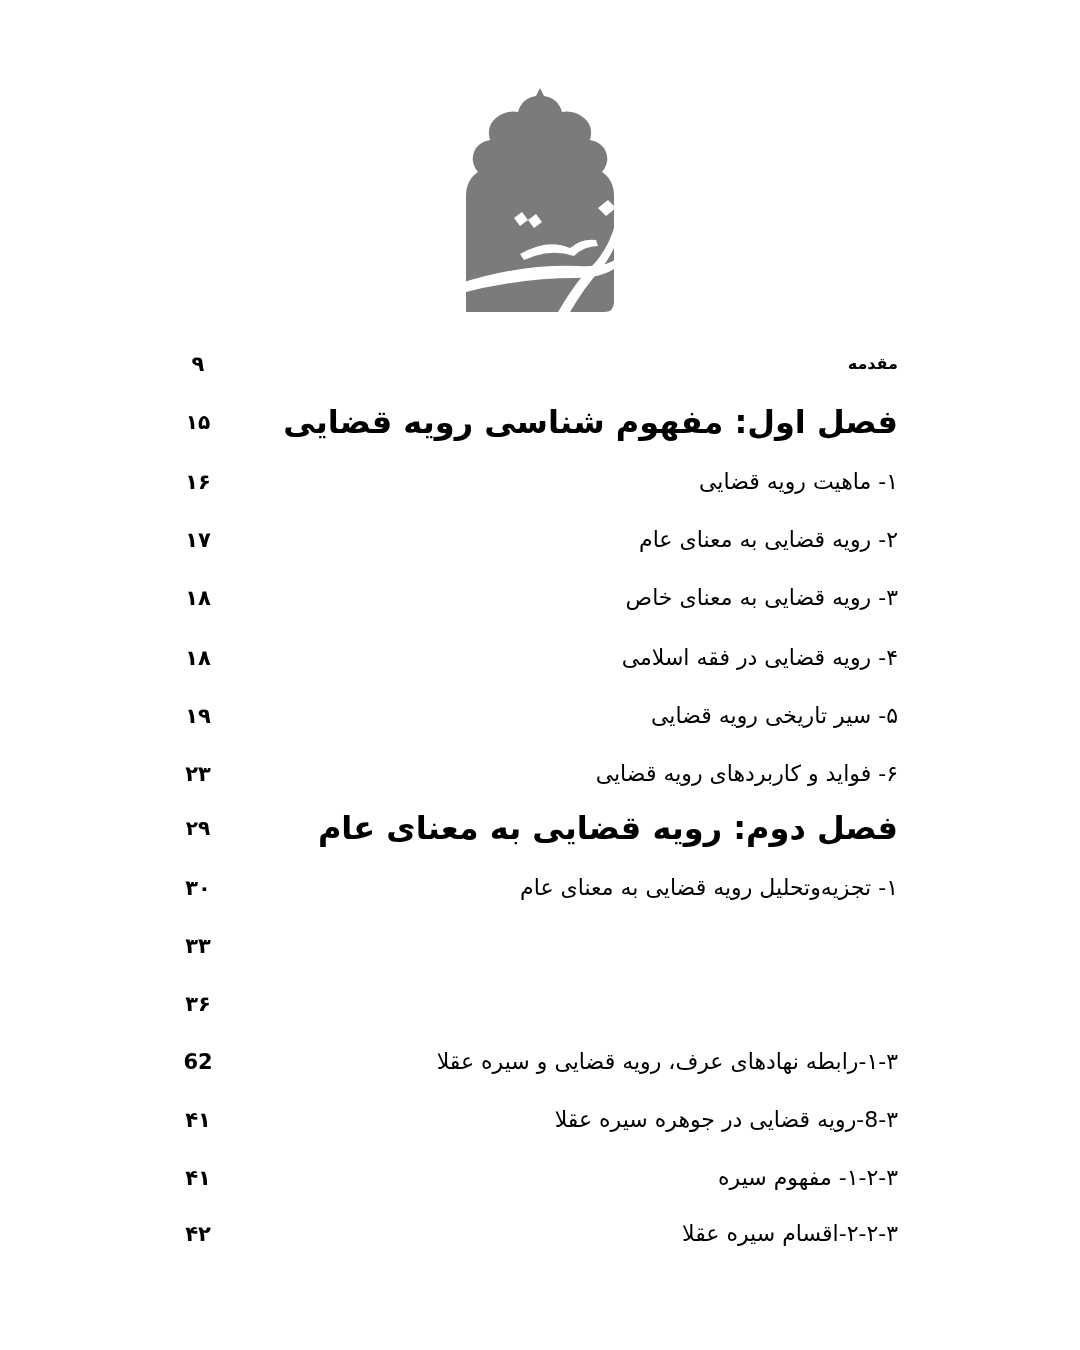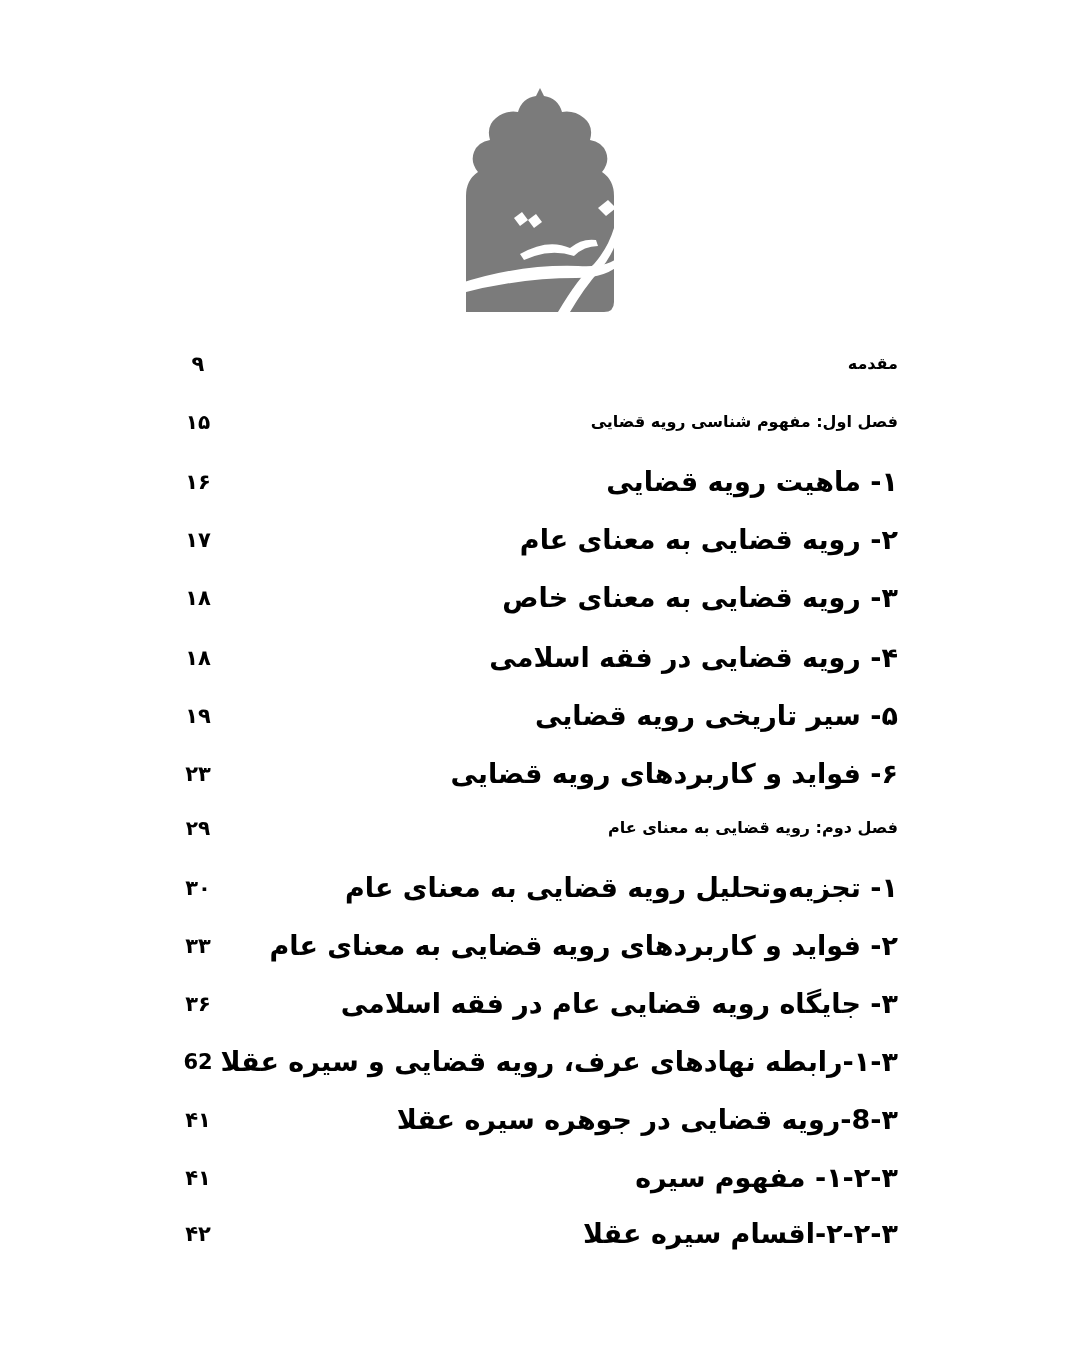--- a/index.html
+++ b/index.html
@@ -37,39 +37,39 @@
       width: 1080px;
       height: 40px;
     }
     .toc-title {
       position: absolute;
       right: 182px; 
       top: 0;
       direction: rtl;
       text-align: right;
       white-space: nowrap;
-      font-size: 27px;
+      font-size: 22px;
       line-height: 40px;
-      font-weight: bold;
+      font-weight: normal;
     }
     .toc-page {
       position: absolute;
       left: 168px;
       width: 60px;
       top: 0;
       direction: rtl;
       text-align: center;
       white-space: nowrap;
       font-size: 21px;
       line-height: 40px;
       font-weight: bold;
     }
     .toc-row.chapter .toc-title {
       font-weight: bold;
-      font-size: 16px;
+      font-size: 32px;
       text-align: right;
     }
     .toc-row.chapter .toc-page {
       font-size: 20px;
     }
     .toc-row.intro .toc-title {
       font-weight: bold;
       font-size: 16px;
     }
   </style>
@@ -144,25 +144,23 @@
   </div>
   <div class="toc-row chapter" style="top:808px;">
     <span class="toc-title">فصل دوم: رویه قضایی به معنای عام</span>
     <span class="toc-page">۲۹</span>
   </div>
   <div class="toc-row" style="top:868px;">
     <span class="toc-title">۱- تجزیه‌وتحلیل رویه قضایی به معنای عام</span>
     <span class="toc-page">۳۰</span>
   </div>
   <div class="toc-row" style="top:926px;">
-    <span class="toc-title">۲- فواید و کاربردهای رویه قضایی به معنای عام</span>
     <span class="toc-page">۳۳</span>
   </div>
   <div class="toc-row" style="top:984px;">
-    <span class="toc-title">۳- جایگاه رویه قضایی عام در فقه اسلامی</span>
     <span class="toc-page">۳۶</span>
   </div>
   <div class="toc-row" style="top:1042px;">
     <span class="toc-title">۱-۳-رابطه نهادهای عرف، رویه قضایی و سیره عقلا</span>
     <span class="toc-page">62</span>
   </div>
   <div class="toc-row" style="top:1100px;">
     <span class="toc-title">8-۳-رویه قضایی در جوهره سیره عقلا</span>
     <span class="toc-page">۴۱</span>
   </div>

